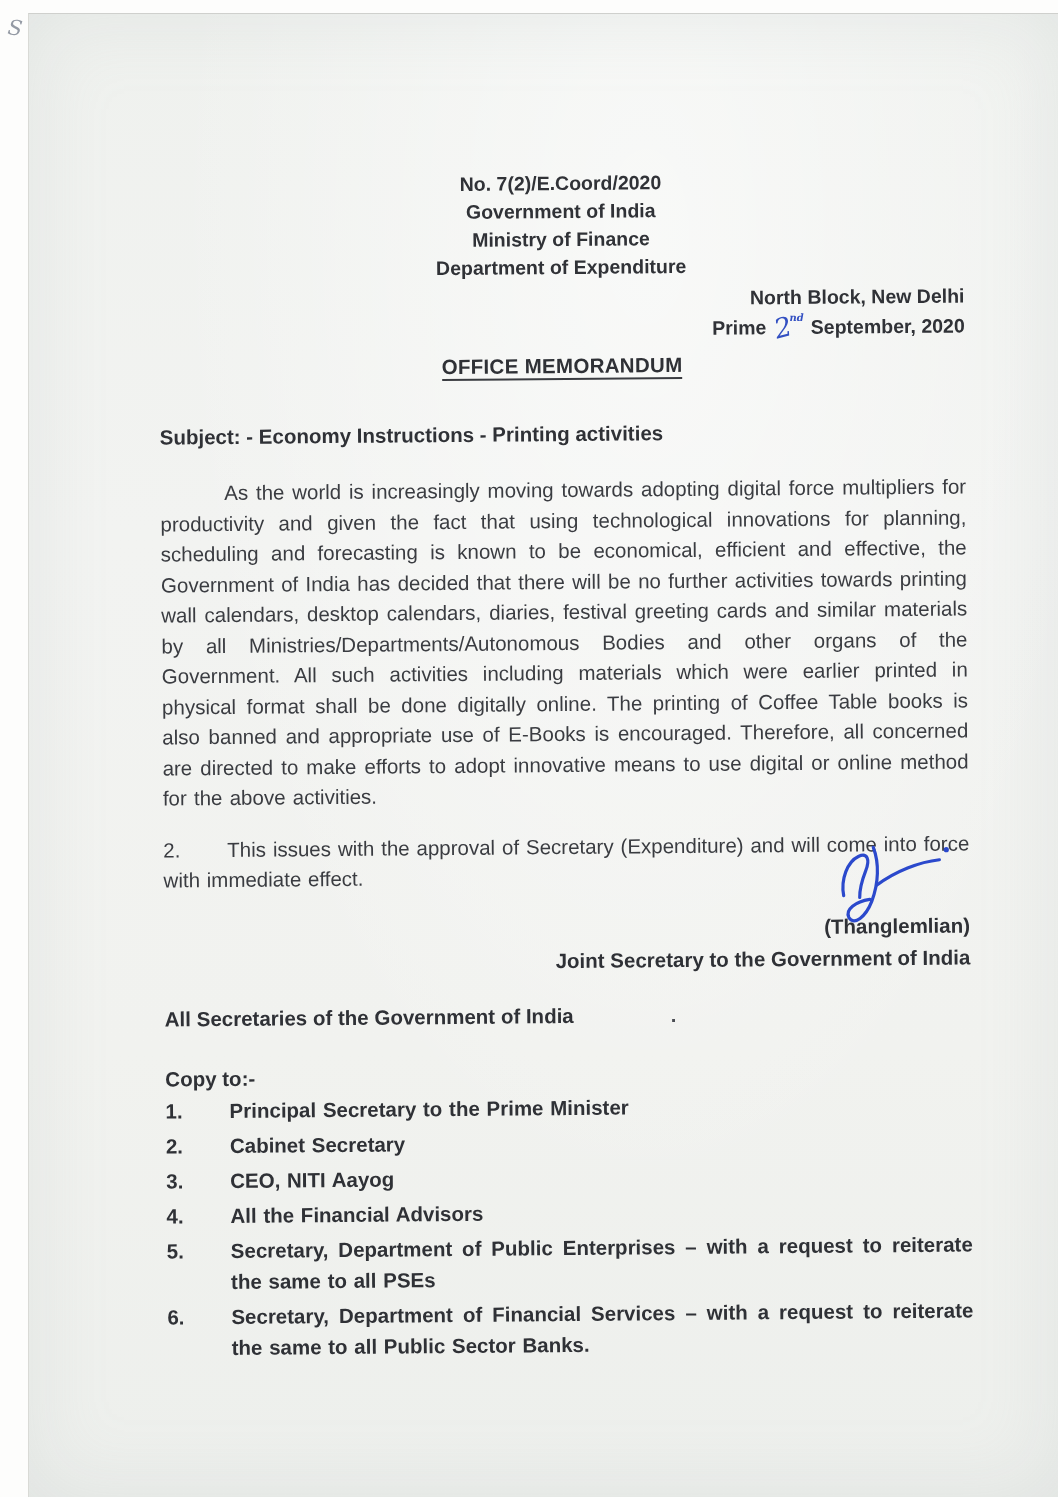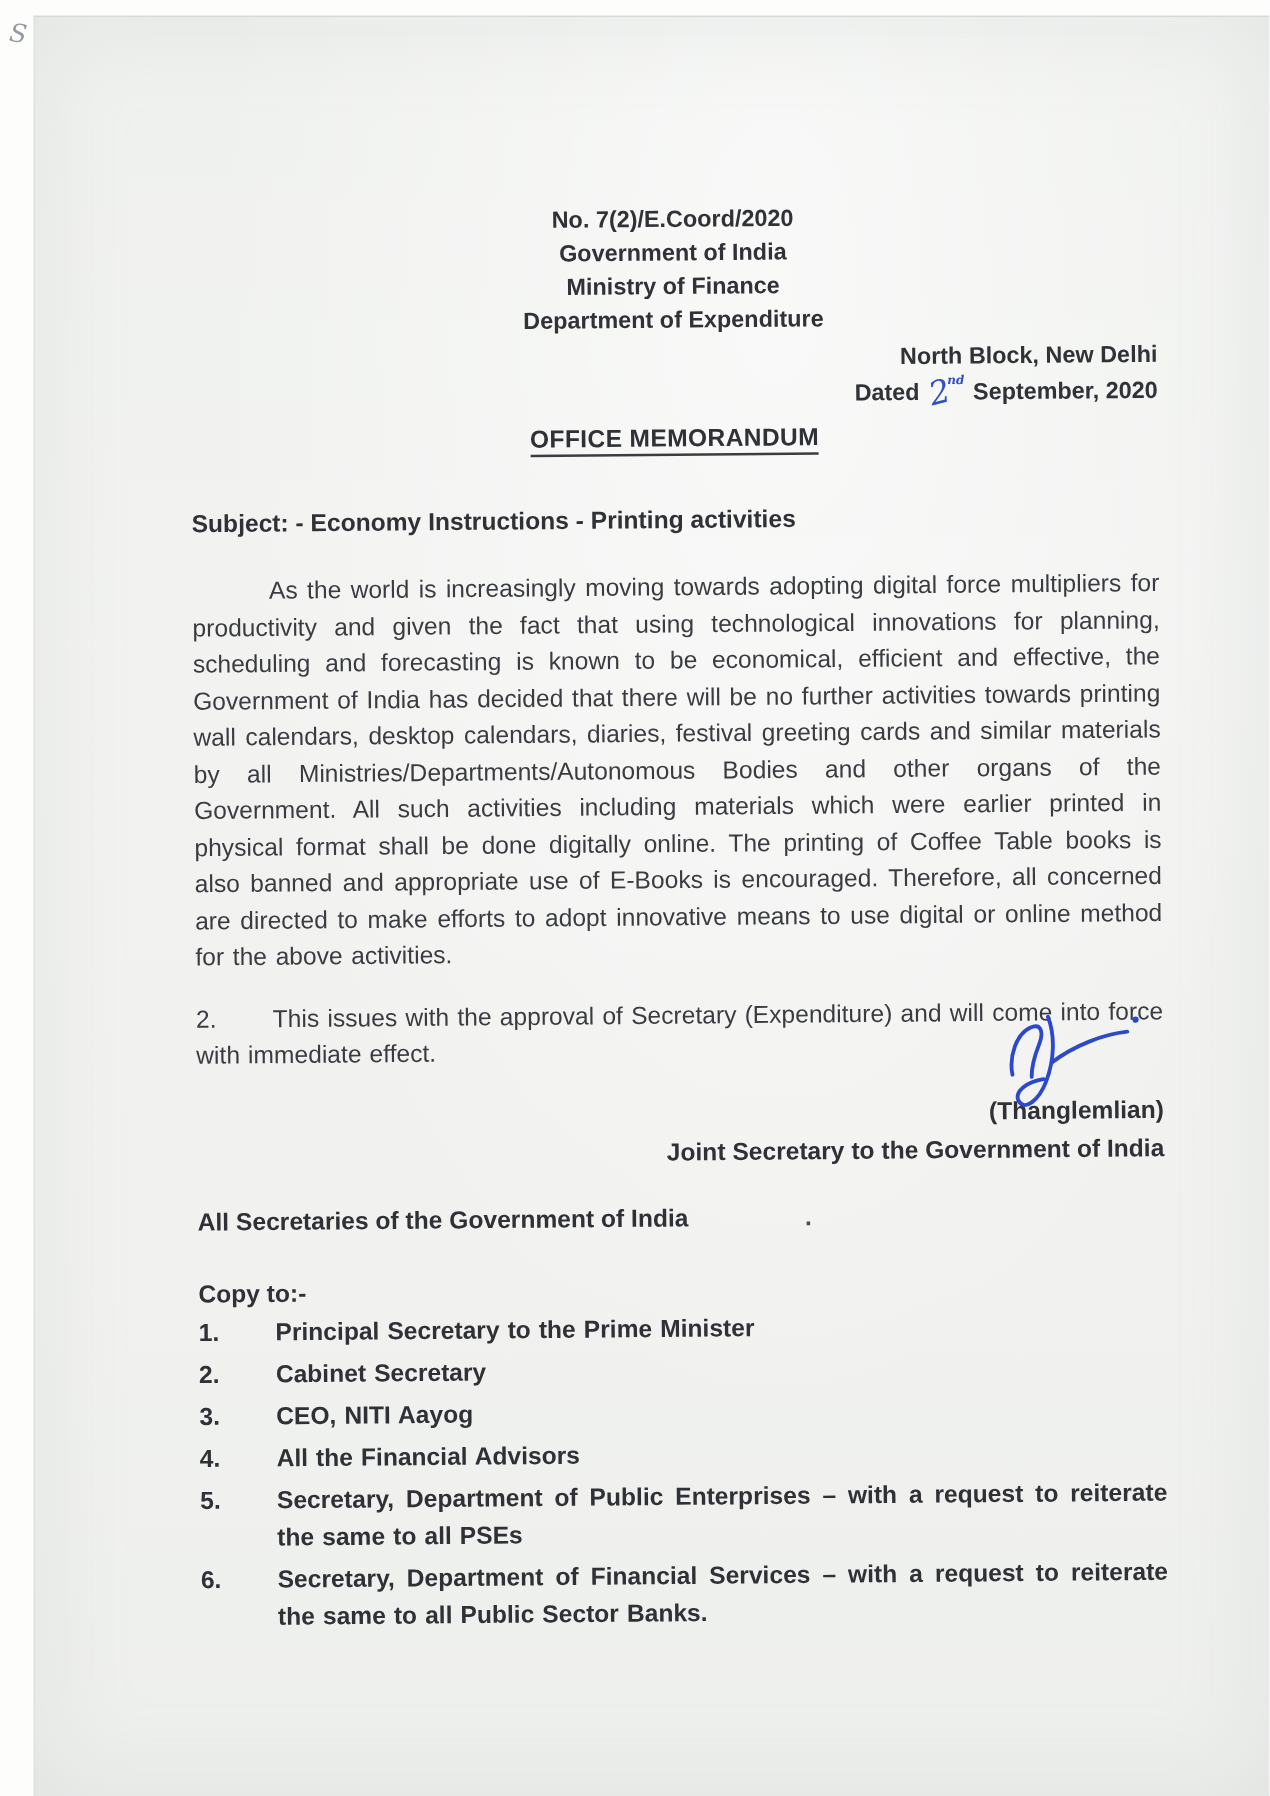--- a/index.html
+++ b/index.html
@@ -77,21 +77,21 @@
   <div class="paper">
     <div class="content">
 
       <div class="hdr-line">No. 7(2)/E.Coord/2020</div>
       <div class="hdr-line">Government of India</div>
       <div class="hdr-line">Ministry of Finance</div>
       <div class="hdr-line">Department of Expenditure</div>
 
       <div class="right-block">
         <div>North Block, New Delhi</div>
-        <div><span>Dated</span><span class="hw-day">2</span><span class="hw-sup">nd</span><span>September, 2020</span></div>
+        <div><span>Prime</span><span class="hw-day">2</span><span class="hw-sup">nd</span><span>September, 2020</span></div>
       </div>
 
       <div class="om-title">
         <span class="underlined">OFFICE MEMORANDUM</span>
       </div>
 
       <div class="subject-line">Subject: - Economy Instructions - Printing activities</div>
 
       <p class="body-para">As the world is increasingly moving towards adopting digital force multipliers for productivity and given the fact that using technological innovations for planning, scheduling and forecasting is known to be economical, efficient and effective, the Government of India has decided that there will be no further activities towards printing wall calendars, desktop calendars, diaries, festival greeting cards and similar materials by all Ministries/Departments/Autonomous Bodies and other organs of the Government. All such activities including materials which were earlier printed in physical format shall be done digitally online. The printing of Coffee Table books is also banned and appropriate use of E-Books is encouraged. Therefore, all concerned are directed to make efforts to adopt innovative means to use digital or online method for the above activities.</p>
 

